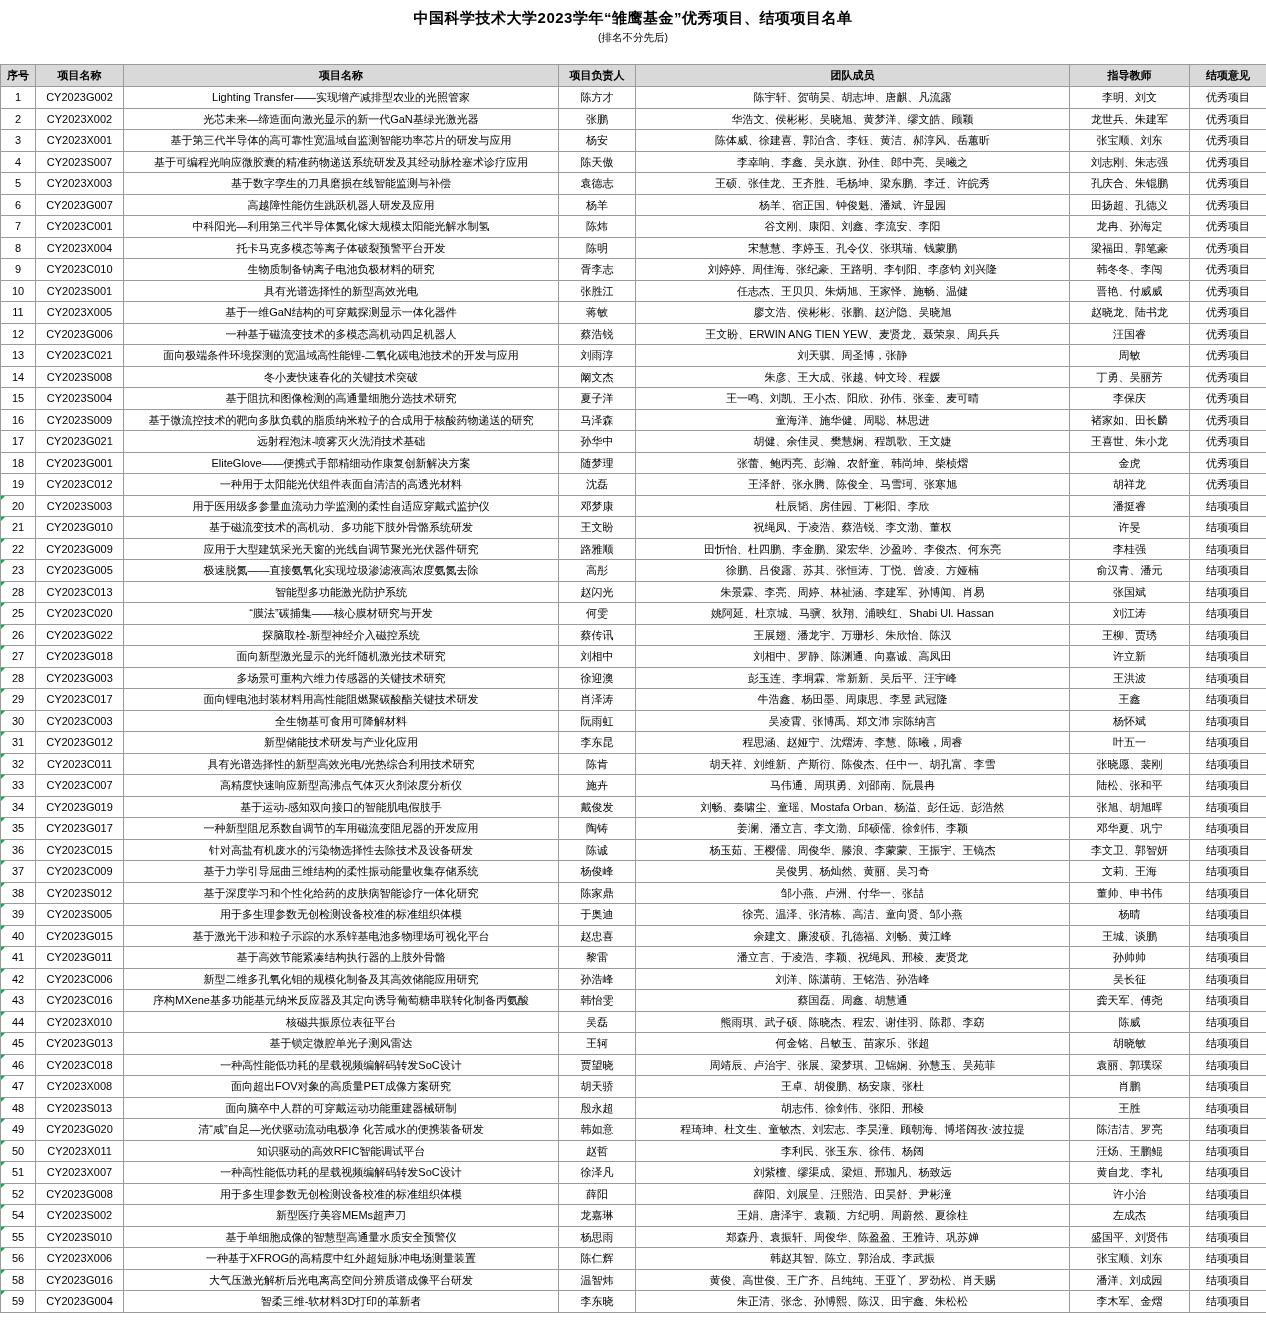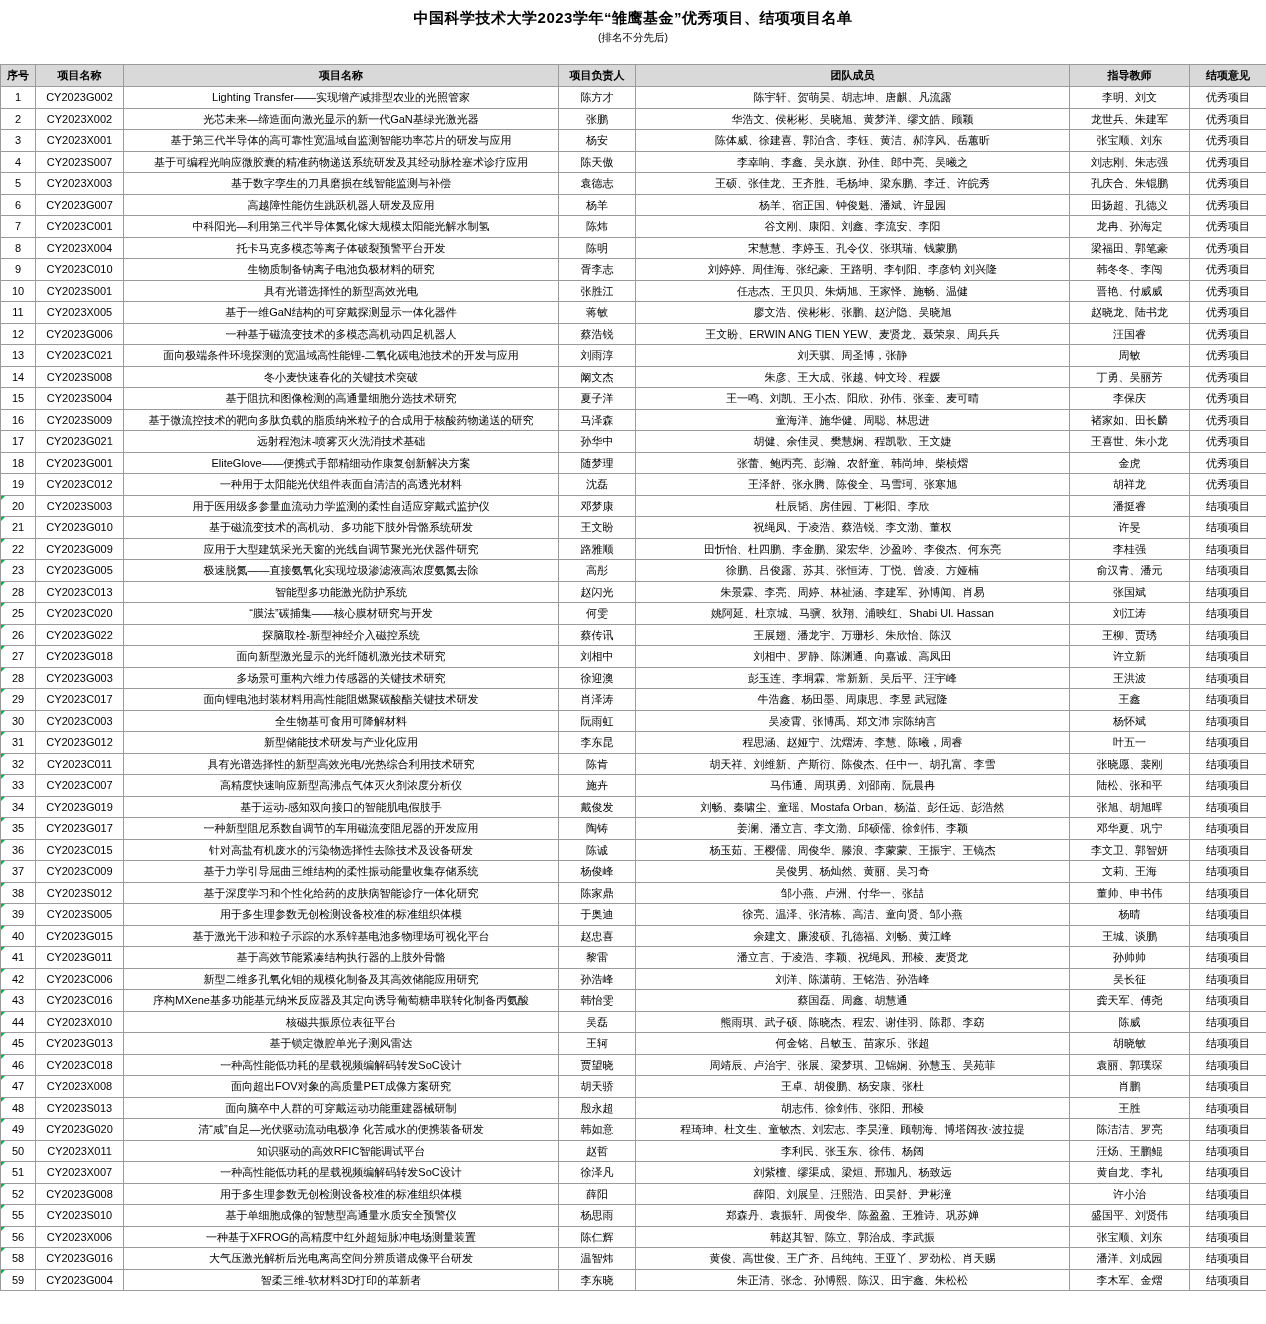--- a/index.html
+++ b/index.html
@@ -553,20 +553,29 @@
       <tr class="flag">
         <td>52</td>
         <td>CY2023G008</td>
         <td>用于多生理参数无创检测设备校准的标准组织体模</td>
         <td>薛阳</td>
         <td>薛阳、刘展呈、汪熙浩、田昊舒、尹彬潼</td>
         <td>许小治</td>
         <td>结项项目</td>
       </tr>
       <tr class="flag">
+        <td>54</td>
+        <td>CY2023S002</td>
+        <td>新型医疗美容MEMs超声刀</td>
+        <td>龙嘉琳</td>
+        <td>王娟、唐泽宇、袁颖、方纪明、周蔚然、夏徐柱</td>
+        <td>左成杰</td>
+        <td>结项项目</td>
+      </tr>
+      <tr class="flag">
         <td>55</td>
         <td>CY2023S010</td>
         <td>基于单细胞成像的智慧型高通量水质安全预警仪</td>
         <td>杨思雨</td>
         <td>郑森丹、袁振轩、周俊华、陈盈盈、王雅诗、巩苏婵</td>
         <td>盛国平、刘贤伟</td>
         <td>结项项目</td>
       </tr>
       <tr class="flag">
         <td>56</td>

